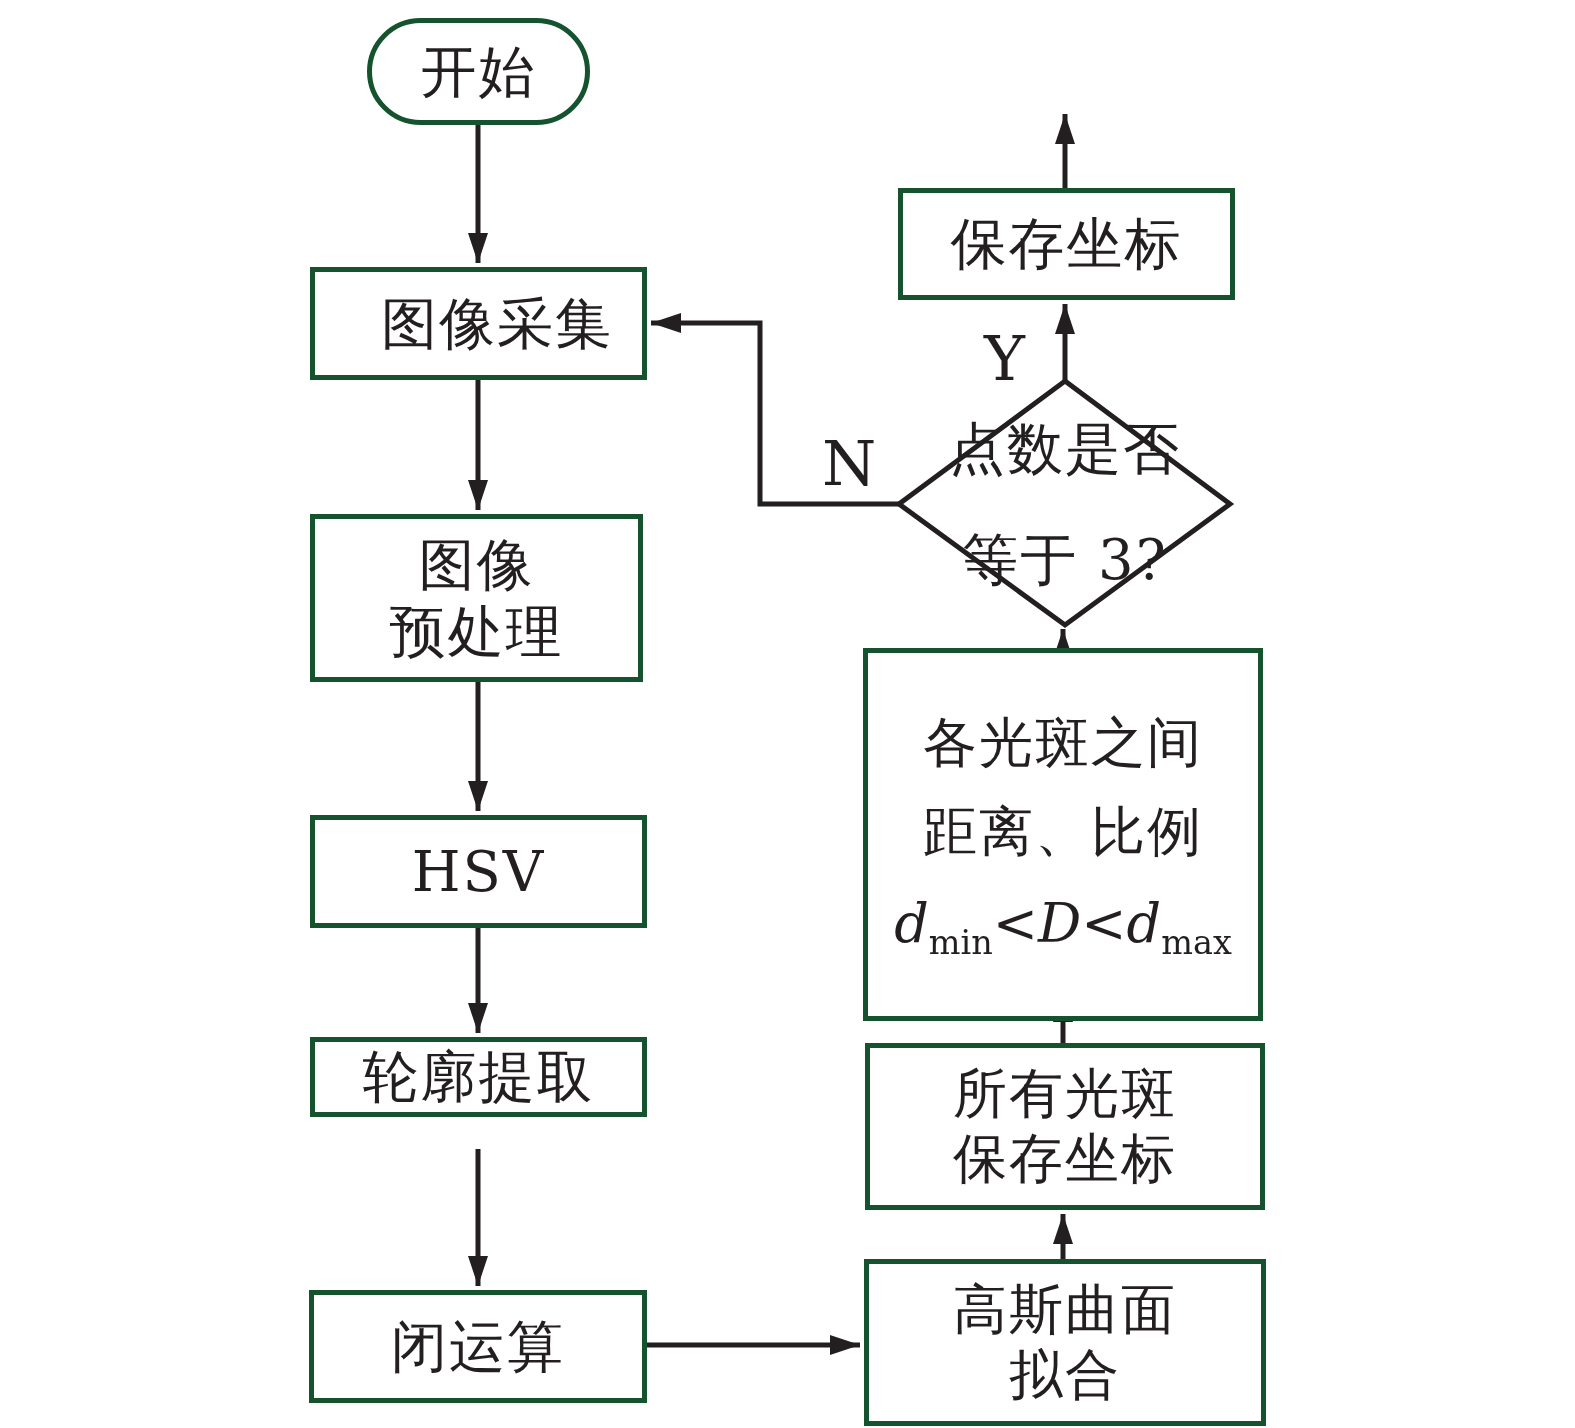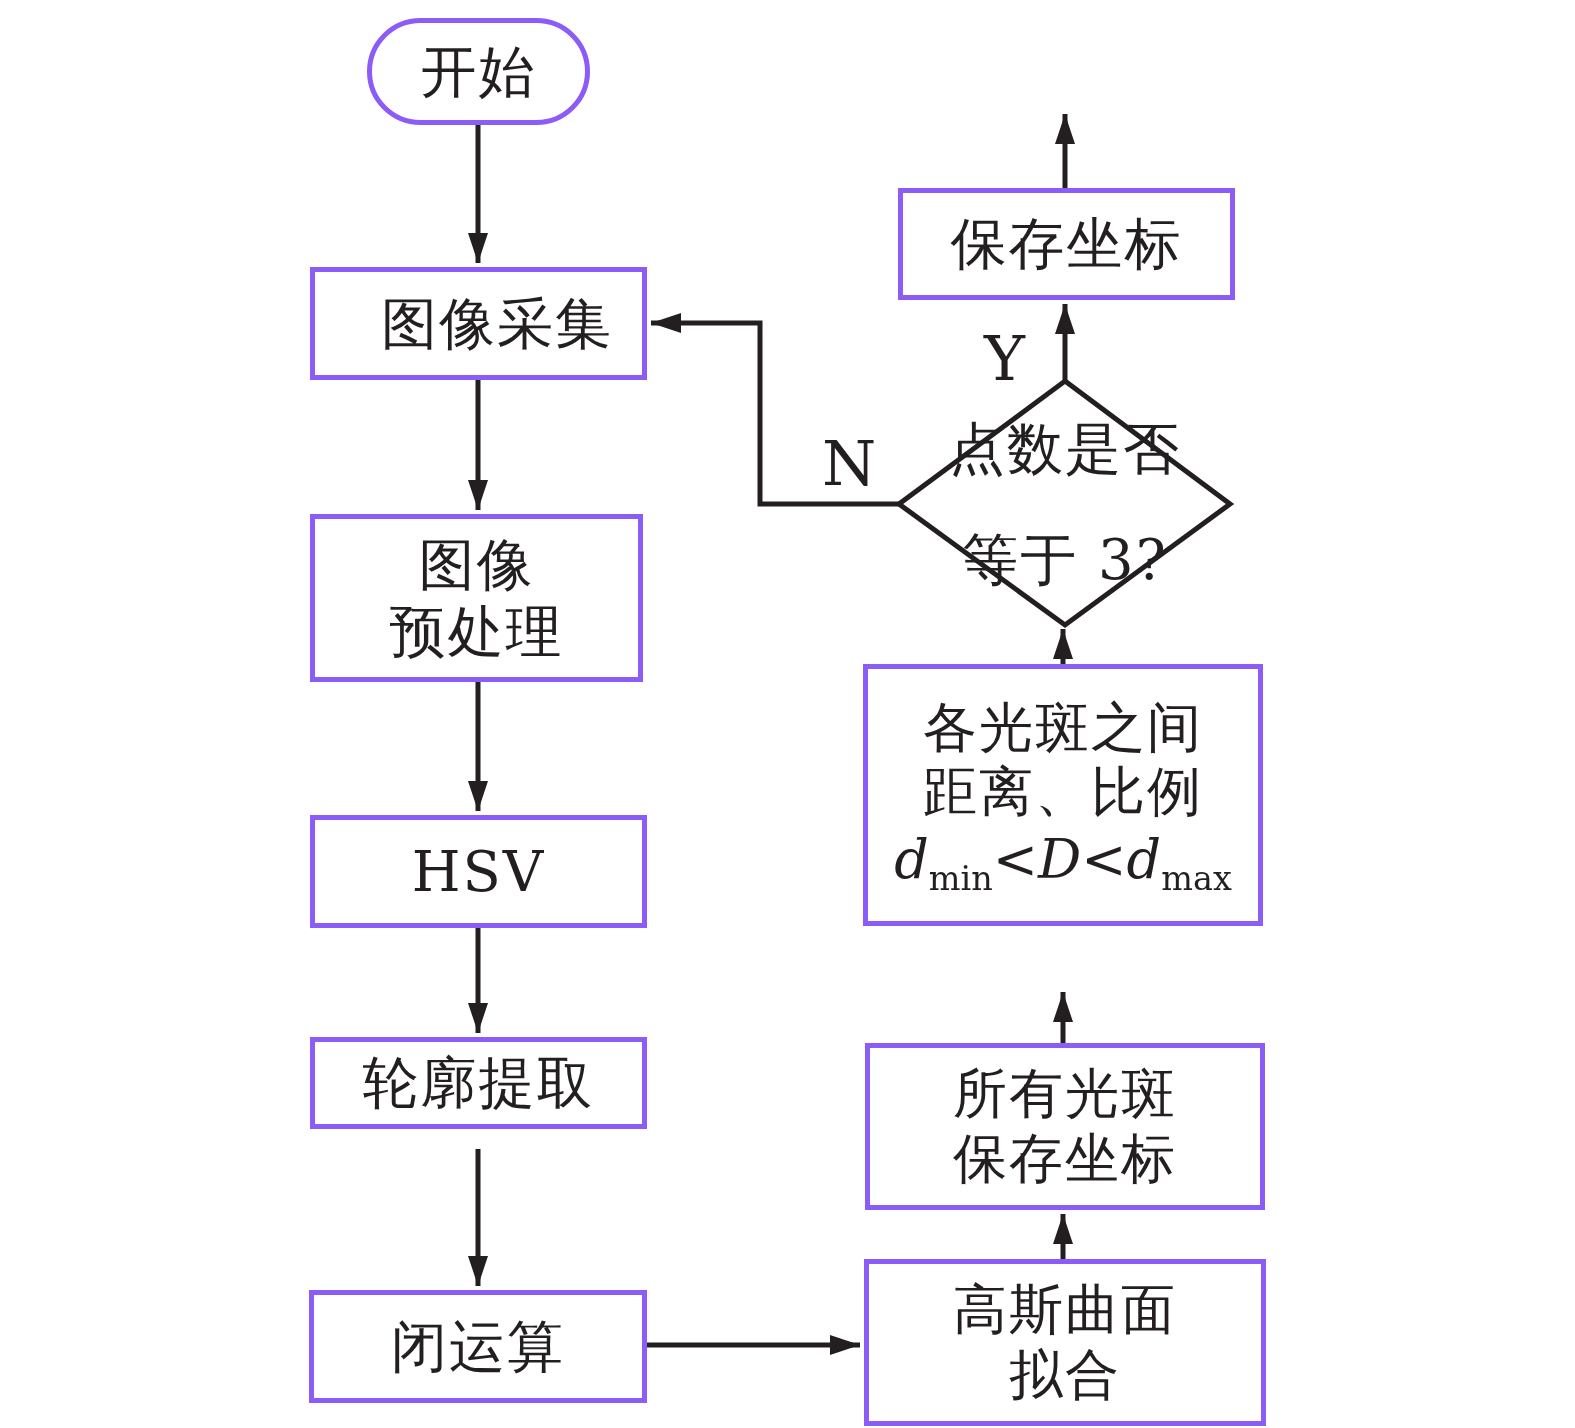--- a/index.html
+++ b/index.html
@@ -2,21 +2,21 @@
 <html><head>
 <meta charset="utf-8">
 <style>
   html,body{margin:0;padding:0;background:#ffffff;}
   .stage{
     position:relative;width:1575px;height:1428px;background:#ffffff;
     font-family:"DejaVu Serif","Liberation Serif",serif;color:#231f20;overflow:hidden;
   }
   svg.wires{position:absolute;left:0;top:0;width:1575px;height:1428px;}
   .node{
-    position:absolute;box-sizing:border-box;border:5px solid #8b5cf6;background:#ffffff;
+    position:absolute;box-sizing:border-box;border:5px solid #14532d;background:#ffffff;
     display:flex;flex-direction:column;align-items:center;justify-content:center;
     text-align:center;font-size:56px;line-height:1.2;letter-spacing:2px;
   }
   .term{border-radius:54px;}
   .rcol{font-size:54px;}
   .plain{border:none;background:transparent;}
   .formula{letter-spacing:0;line-height:1.28;}
   .it{font-style:italic;}
   sub{font-size:0.62em;line-height:0;letter-spacing:0;}
   .edge-label{
@@ -61,39 +61,39 @@
 
   <div class="node" style="left:310px;top:514px;width:333px;height:168px;justify-content:center;">
     <span>图像</span>
     <span>预处理</span>
   </div>
 
   <div class="node" style="left:310px;top:815px;width:337px;height:113px;">
     <span>HSV</span>
   </div>
 
-  <div class="node" style="left:310px;top:1037px;width:337px;height:92px;">
+  <div class="node" style="left:310px;top:1037px;width:337px;height:80px;">
     <span>轮廓提取</span>
   </div>
 
   <div class="node" style="left:309px;top:1290px;width:338px;height:113px;">
     <span>闭运算</span>
   </div>
 
   <div class="node rcol" style="left:864px;top:1259px;width:402px;height:167px;">
     <span>高斯曲面</span>
     <span>拟合</span>
   </div>
 
   <div class="node rcol" style="left:865px;top:1043px;width:400px;height:167px;">
     <span>所有光斑</span>
     <span>保存坐标</span>
   </div>
 
-  <div class="node rcol" style="left:863px;top:664px;width:400px;height:262px;">
+  <div class="node rcol" style="left:863px;top:648px;width:400px;height:373px;gap:24px;">
     <span>各光斑之间</span>
     <span>距离、比例</span>
     <span class="formula"><span class="it">d</span><sub>min</sub><span>&lt;</span><span class="it">D</span><span>&lt;</span><span class="it">d</span><sub>max</sub></span>
   </div>
 
   <div class="node plain" style="left:915px;top:405px;width:300px;height:198px;gap:44px;">
     <span>点数是否</span>
     <span>等于 3?</span>
   </div>
 

